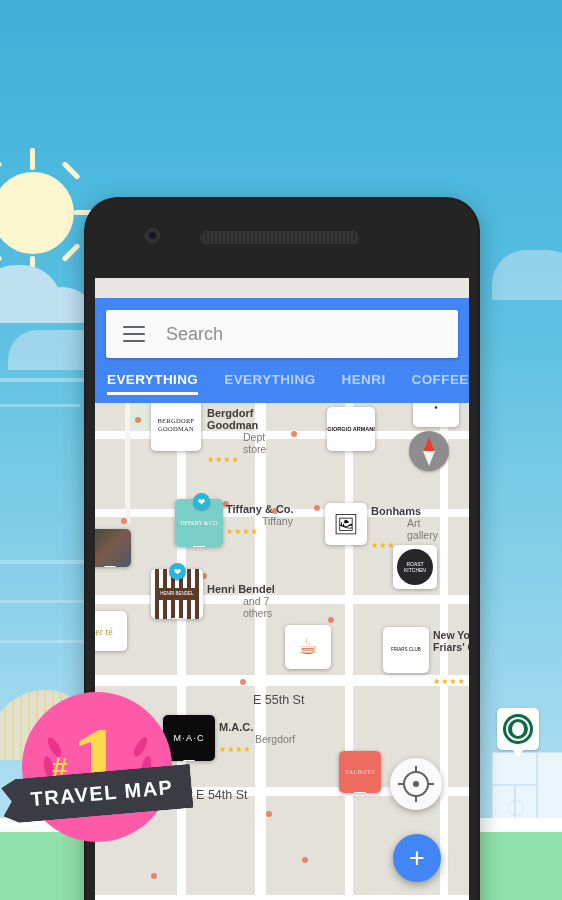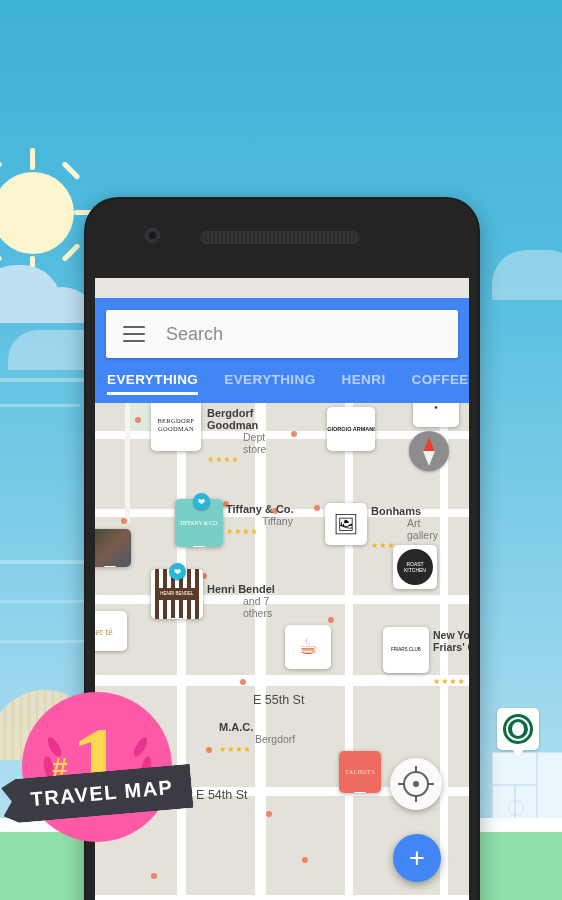--- a/index.html
+++ b/index.html
@@ -321,20 +321,23 @@
 
     <div class="mk" style="left:288px;top:224px;width:46px;height:46px;">
       <span style="font-size:4.5px;color:#111;text-align:center;line-height:6px;">FRIARS CLUB</span>
     </div>
     <div class="lbl" style="left:338px;top:226px;width:60px;">
       <div class="lbl-t" style="font-size:10.5px;">New York Friars' Club</div>
       <div class="lbl-s">Social club</div>
       <div class="stars">★★★★</div>
     </div>
 
+    <div class="mk" style="left:68px;top:312px;width:52px;height:46px;background:#0b0b0b;">
+      <span style="font-size:9px;color:#fff;letter-spacing:1px;">M·A·C</span>
+    </div>
     <div class="lbl" style="left:124px;top:318px;width:62px;">
       <div class="lbl-t">M.A.C.</div>
       <div class="lbl-s">Bergdorf</div>
       <div class="stars">★★★★</div>
     </div>
 
     <div class="mk" style="left:244px;top:348px;width:42px;height:42px;background:#ee6b60;">
       <span style="font-size:6px;color:#ffd6d2;letter-spacing:.5px;font-family:'Liberation Serif',serif;">TALBOTS</span>
     </div>
 

